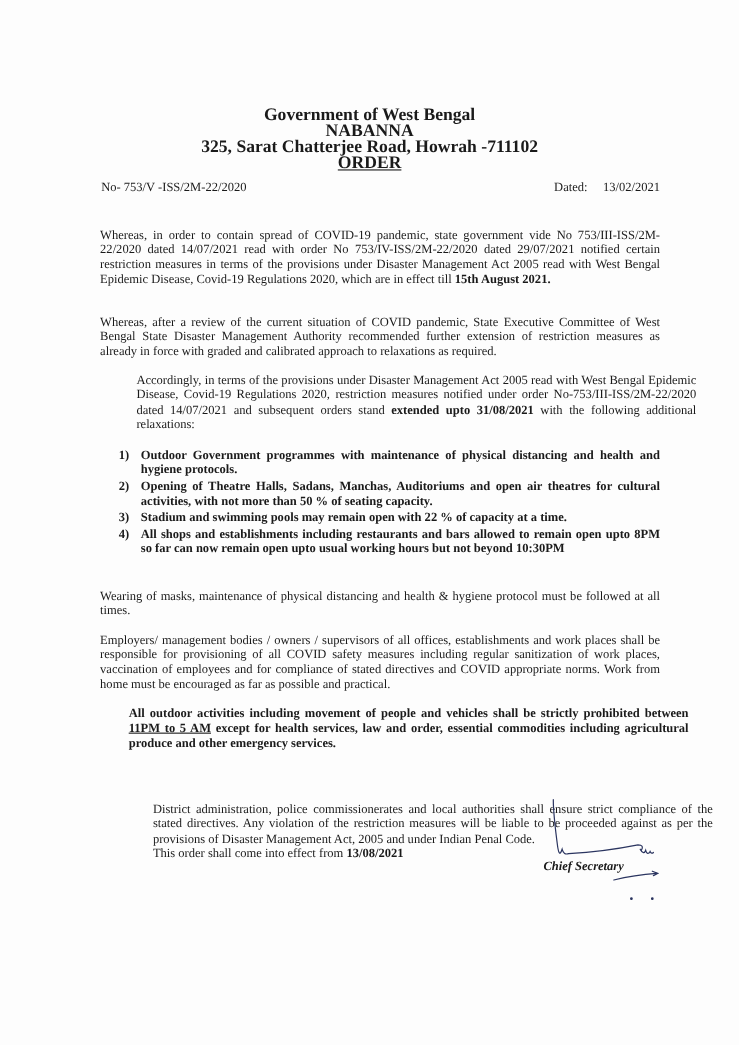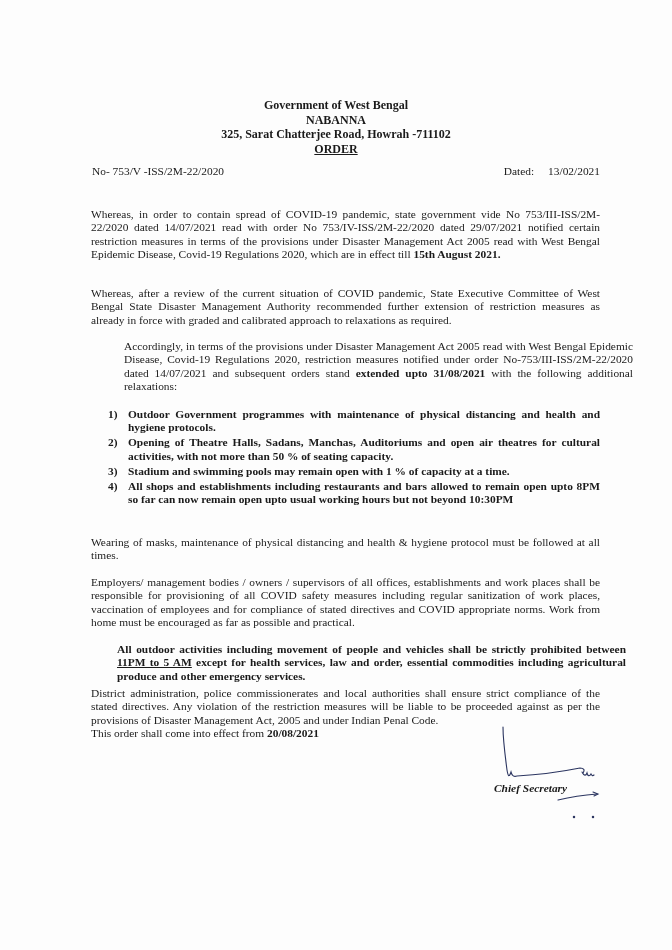--- a/index.html
+++ b/index.html
@@ -1,38 +1,38 @@
 <!DOCTYPE html>
 <html><head>
 <meta charset="utf-8">
 <style>
   html, body { margin: 0; padding: 0; }
   body {
     width: 672px; height: 950px; background: #fdfdfd; position: relative; overflow: hidden;
     font-family: "Liberation Serif", "DejaVu Serif", serif; color: #1a1a1a;
   }
   .page { position: absolute; left: 0; top: 0; width: 672px; height: 950px; }
-  .header { position: absolute; top: 98px; left: 0; width: 672px; text-align: center; font-weight: bold; font-size: 12px; line-height: 14.5px; }
+  .header { position: absolute; top: 98px; left: 0; width: 672px; text-align: center; font-weight: bold; font-size: 16px; line-height: 14.5px; }
   .header .order { text-decoration: underline; }
   .refline { position: absolute; top: 165px; left: 92px; width: 508px; font-weight: normal; font-size: 11.4px; }
   .refline .right { position: absolute; right: 0; top: 0; }
   .refline .right span.gap { display: inline-block; width: 14px; }
   .para { position: absolute; left: 91px; width: 509px; font-size: 11.4px; line-height: 13.4px; text-align: justify; }
   .para b { font-weight: bold; }
   #p1 { top: 208px; }
   #p2 { top: 287px; }
   #p3 { top: 340px; margin-left: 33px; }
   .list { position: absolute; left: 108px; width: 492px; top: 408px; font-weight: bold; font-size: 11.4px; line-height: 13.4px; margin: 0; padding: 0; list-style: none; }
   .list li { position: relative; padding-left: 20px; text-align: justify; margin-bottom: 1.5px; }
   .list li .num { position: absolute; left: 0; top: 0; }
   #p4 { top: 536px; }
   #p5 { top: 576px; }
   #p6 { top: 643px; font-weight: bold; margin-left: 26px; }
   #p6 u { text-decoration: underline; }
-  #p7 { top: 687px; text-align: left; }
+  #p7 { top: 730px; text-align: left; margin-left: 48px; }
   .sig-name { position: absolute; left: 494px; top: 782px; font-weight: bold; font-size: 11.4px; font-style: italic; }
   .sig-svg { position: absolute; left: 0; top: 0; width: 672px; height: 950px; pointer-events: none; }
 </style>
 </head>
 <body>
 
 <div class="page">
 
   <div class="header">
     <div>Government of West Bengal</div>
@@ -56,39 +56,39 @@
     <span>Whereas, after a review of the current situation of COVID pandemic, State Executive Committee of West Bengal State Disaster Management Authority recommended further extension of restriction measures as already in force with graded and calibrated approach to relaxations as required.</span>
   </div>
 
   <div class="para" id="p3">
     <span>Accordingly, in terms of the provisions under Disaster Management Act 2005 read with West Bengal Epidemic Disease, Covid-19 Regulations 2020, restriction measures notified under order No-753/III-ISS/2M-22/2020 dated 14/07/2021 and subsequent orders stand </span><b>extended upto 31/08/2021</b><span> with the following additional relaxations:</span>
   </div>
 
   <ul class="list">
     <li><span class="num">1)</span><span>Outdoor Government programmes with maintenance of physical distancing and health and hygiene protocols.</span></li>
     <li><span class="num">2)</span><span>Opening of Theatre Halls, Sadans, Manchas, Auditoriums and open air theatres for cultural activities, with not more than 50 % of seating capacity.</span></li>
-    <li><span class="num">3)</span><span>Stadium and swimming pools may remain open with 1 % of capacity at a time.</span></li>
+    <li><span class="num">3)</span><span>Stadium and swimming pools may remain open with 22 % of capacity at a time.</span></li>
     <li><span class="num">4)</span><span>All shops and establishments including restaurants and bars allowed to remain open upto 8PM so far can now remain open upto usual working  hours but  not beyond 10:30PM</span></li>
   </ul>
 
   <div class="para" id="p4">
     <span>Wearing of masks, maintenance of physical distancing and health &amp; hygiene protocol must be followed at all times.</span>
   </div>
 
   <div class="para" id="p5">
     <span>Employers/ management bodies / owners / supervisors of all offices, establishments and work places shall be responsible for provisioning of all COVID safety measures including regular sanitization of work places, vaccination of employees and for compliance of stated directives and COVID appropriate norms. Work from home must be encouraged as far as possible and practical.</span>
   </div>
 
   <div class="para" id="p6">
     <span>All outdoor activities including movement of people and vehicles shall be strictly prohibited between </span><u>11PM to 5 AM</u><span> except for health services, law and order, essential commodities including agricultural produce and other emergency services.</span>
   </div>
 
   <div class="para" id="p7">
     <div style="text-align: justify;">District administration, police commissionerates and local authorities shall ensure strict compliance of the stated directives. Any violation of the restriction measures will be liable to be proceeded against as per the provisions of Disaster Management Act, 2005 and under Indian Penal Code.</div>
-    <div><span>This order shall come into effect from </span><b>20/08/2021</b></div>
+    <div><span>This order shall come into effect from </span><b>13/08/2021</b></div>
   </div>
 
   <svg class="sig-svg" viewBox="0 0 672 950">
     <g fill="none" stroke="#2b3560" stroke-width="1.1" stroke-linecap="round">
       <path d="M503 727 C503 740 505 755 507 770 C508 776 509 778 511 772 C512 776 514 777 517 776 C535 775 560 772 580 768 C584 768 585 770 583 773"></path>
       <path d="M582 772 C584 776 586 776 587 773 C588 777 590 776 591 774 C592 776 593 776 594 775"></path>
       <path d="M558 800 C570 797 582 795 597 794"></path>
       <path d="M593 792 L598 794 L594 796"></path>
       <circle cx="574" cy="817" r="0.7" fill="#2b3560"></circle>
       <circle cx="593" cy="817" r="0.7" fill="#2b3560"></circle>

